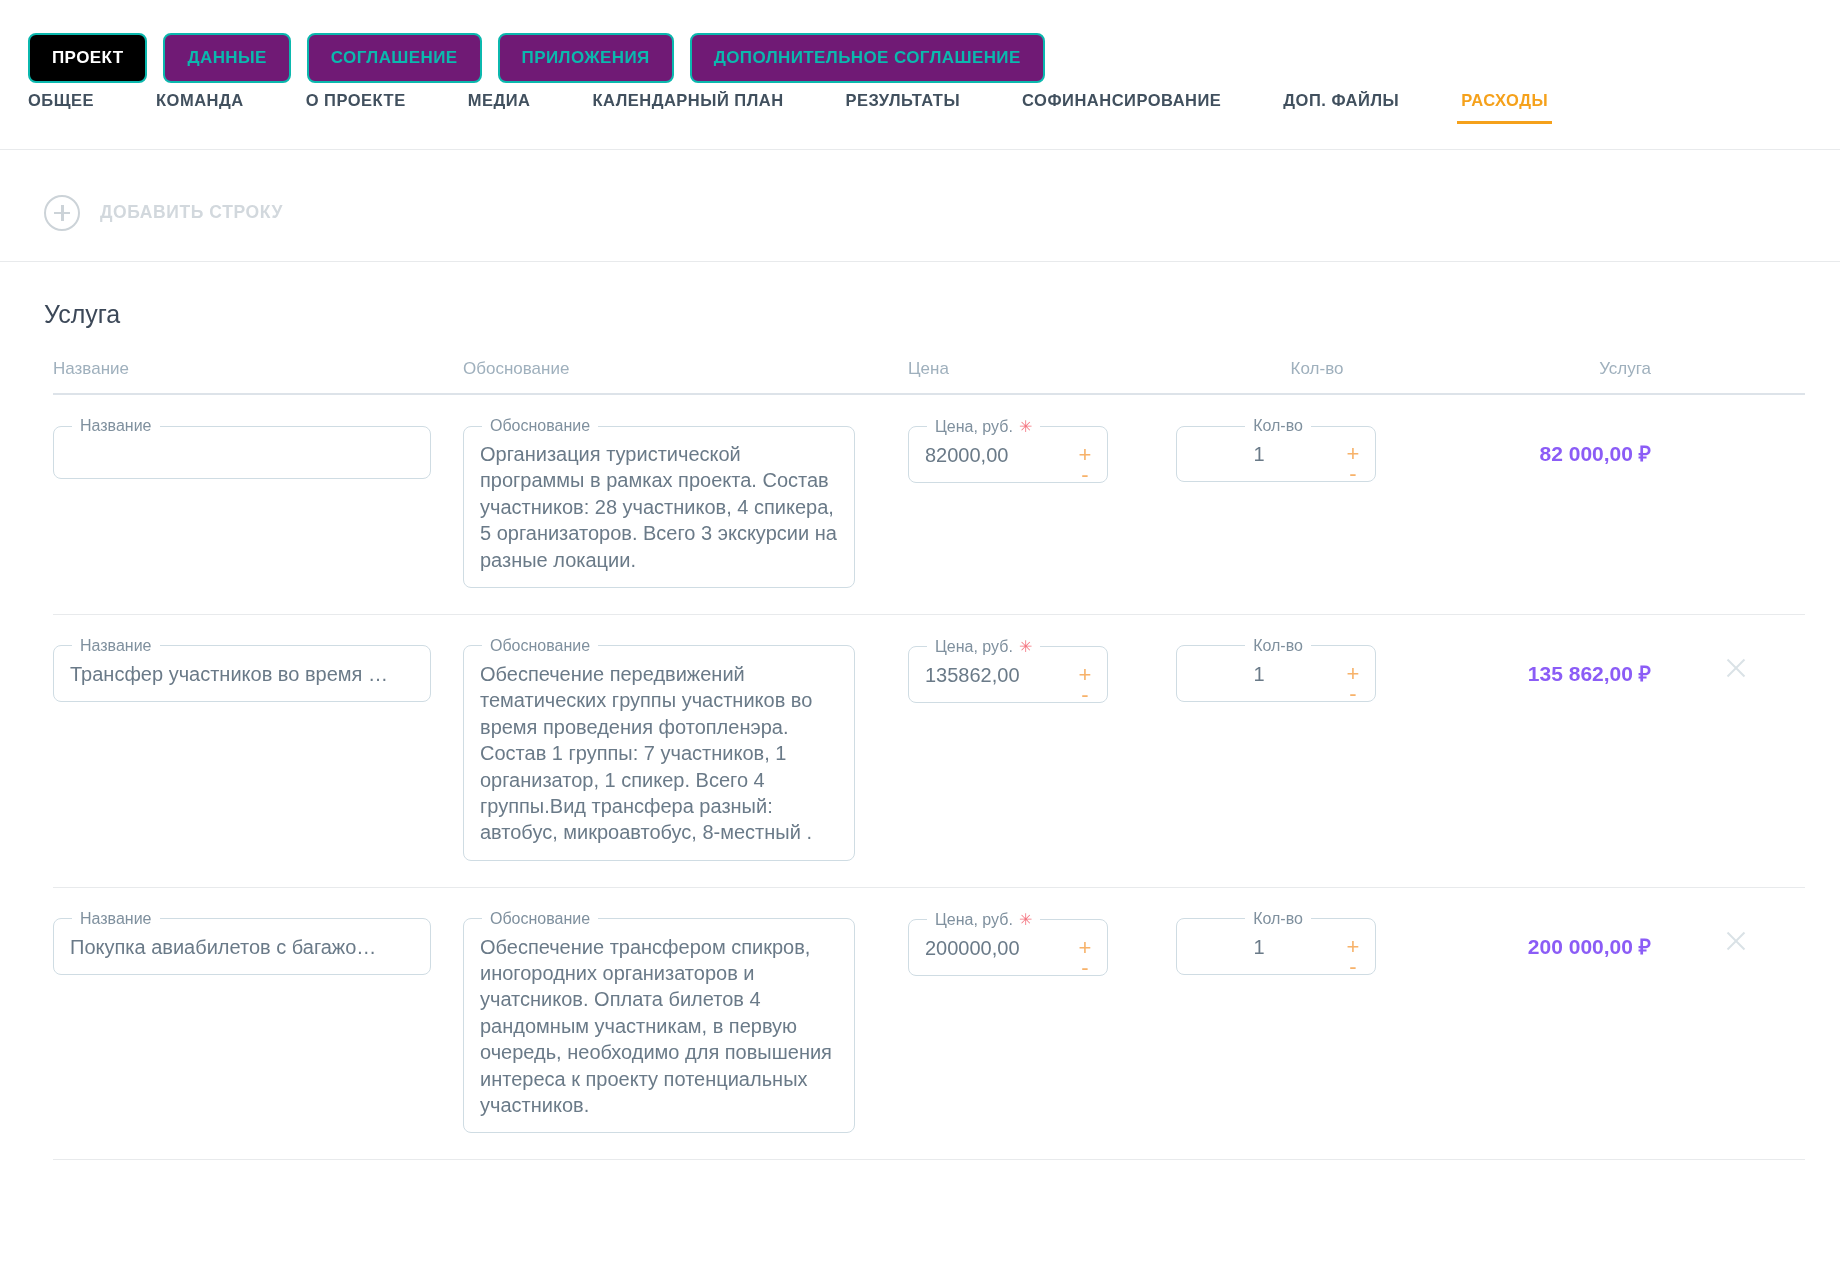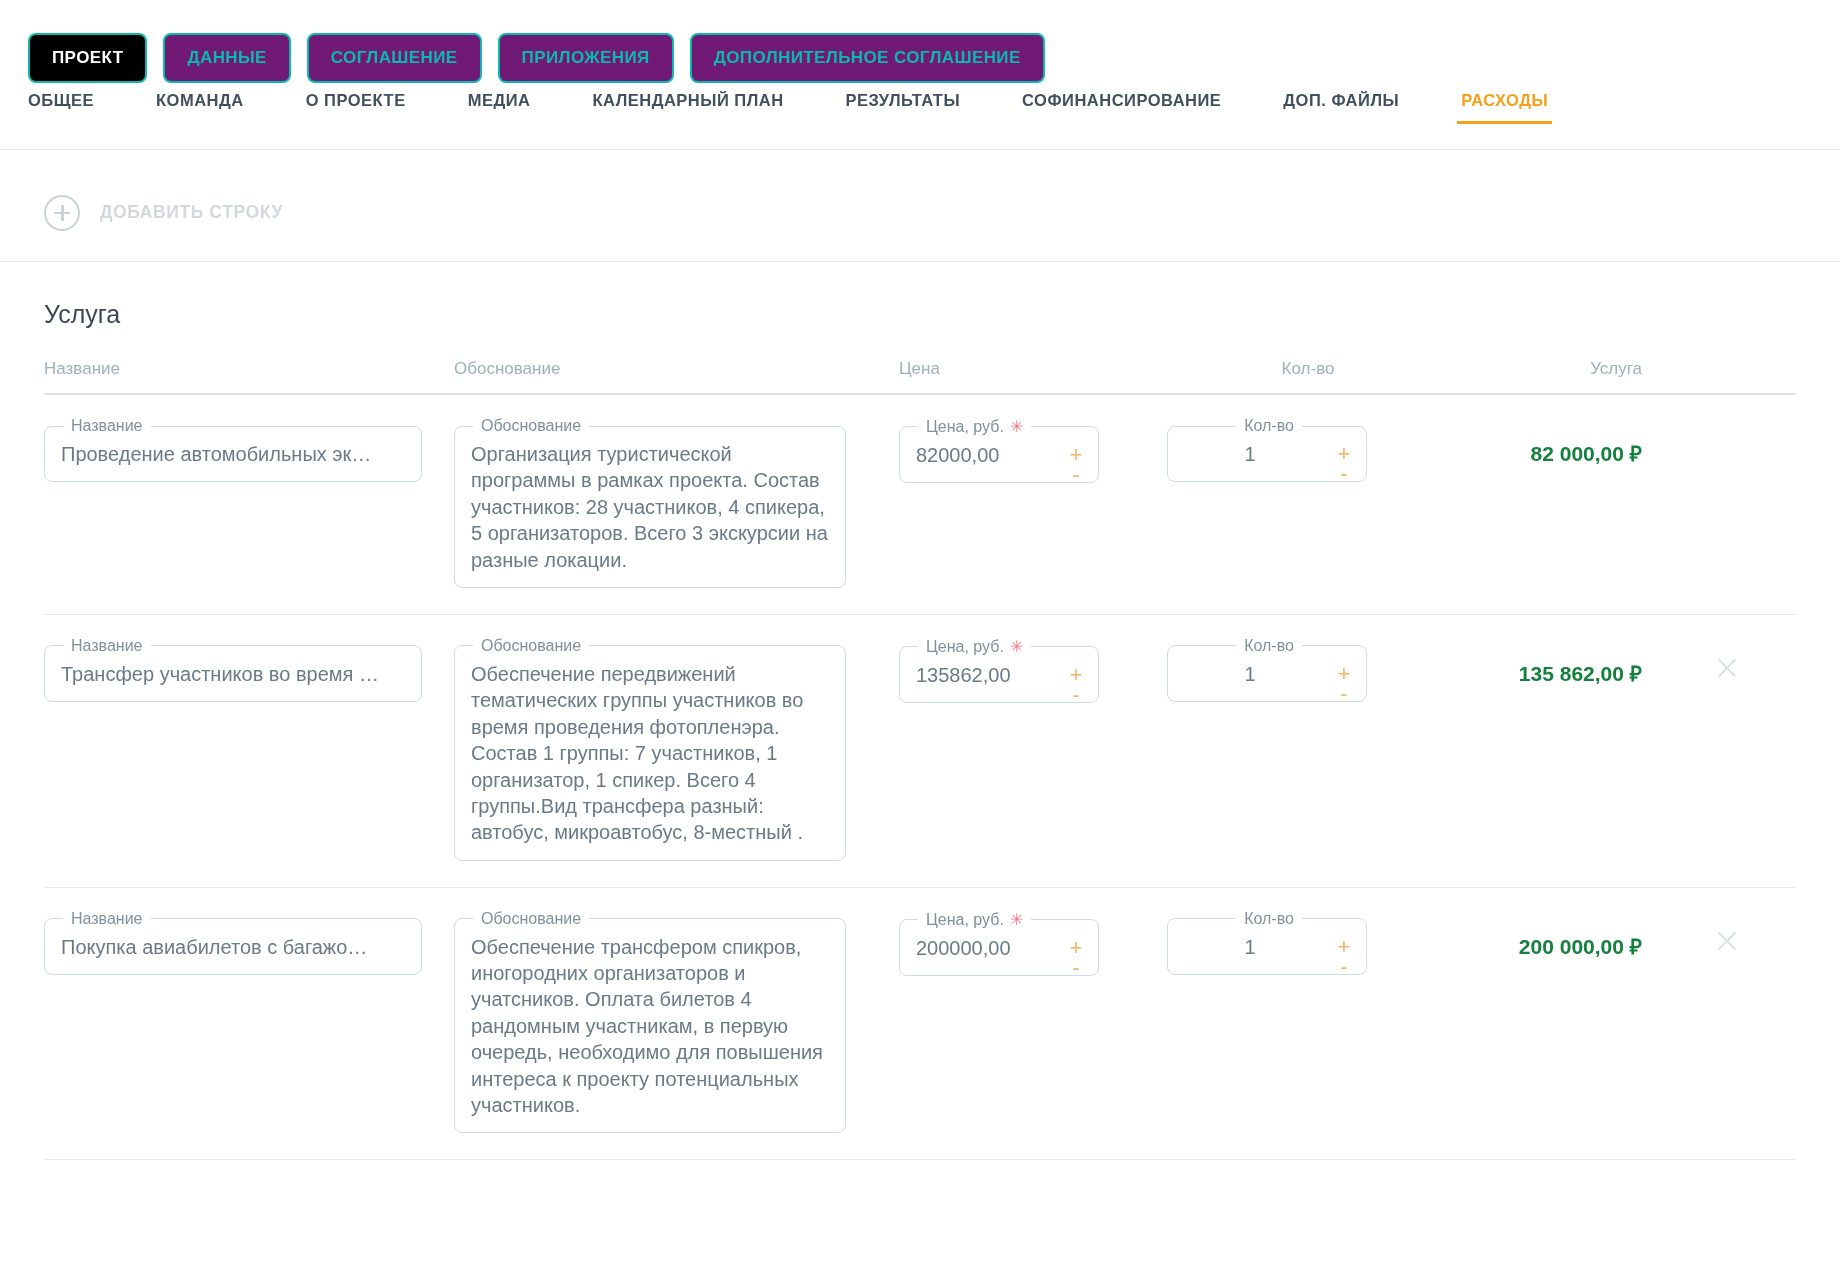--- a/index.html
+++ b/index.html
@@ -113,20 +113,21 @@
   .section-title {
     font-size: 25px;
     color: #3c4858;
     margin: 0 0 30px 0;
     font-weight: normal;
   }
 
   
   .tbl {
     width: 1752px;
+    margin-left: 9px;
   }
   .thead {
     display: flex;
     border-bottom: 2px solid #dde3e9;
     padding-bottom: 14px;
   }
   .th {
     font-size: 17px;
     color: #9fb0bd;
     font-weight: normal;
@@ -203,21 +204,21 @@
   }
   .req-star {
     color: #f4737f;
     font-size: 16px;
     margin-left: 6px;
   }
 
   .sum-cell {
     font-size: 21px;
     font-weight: bold;
-    color: #15803d;
+    color: #8b5cf6;
     text-align: right;
     padding: 22px 72px 0 0;
     white-space: nowrap;
   }
   .del-cell {
     padding-top: 18px;
     display: flex;
     justify-content: flex-start;
   }
   .x-icon {
@@ -277,21 +278,20 @@
       <div class="th c-just">Обоснование</div>
       <div class="th c-price">Цена</div>
       <div class="th c-qty">Кол-во</div>
       <div class="th c-sum">Услуга</div>
     </div>
 
     <div class="trow">
       <div class="c-name">
         <fieldset class="fld box-name">
           <legend>Название</legend>
-          <div class="fld-value">Проведение автомобильных эк…</div>
         </fieldset>
       </div>
       <div class="c-just">
         <fieldset class="fld box-just">
           <legend>Обоснование</legend>
           <div class="fld-value multiline">Организация туристической программы в рамках проекта. Состав участников: 28 участников, 4 спикера, 5 организаторов. Всего 3 экскурсии на разные локации.</div>
         </fieldset>
       </div>
       <div class="c-price pad-price">
         <fieldset class="fld box-num num-wrap">

